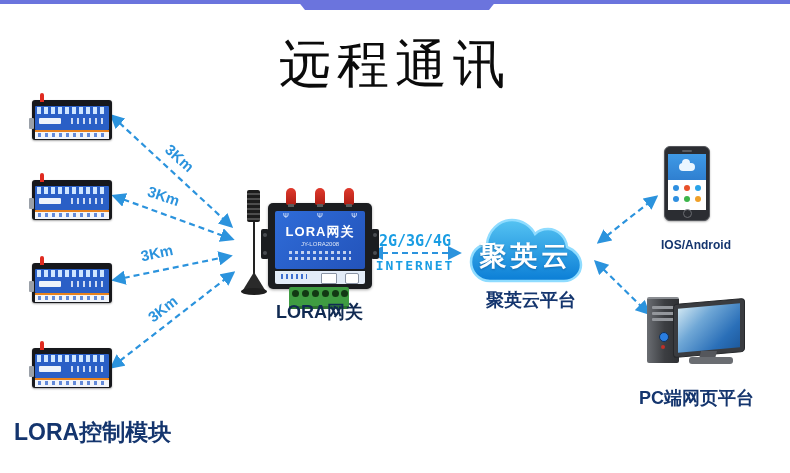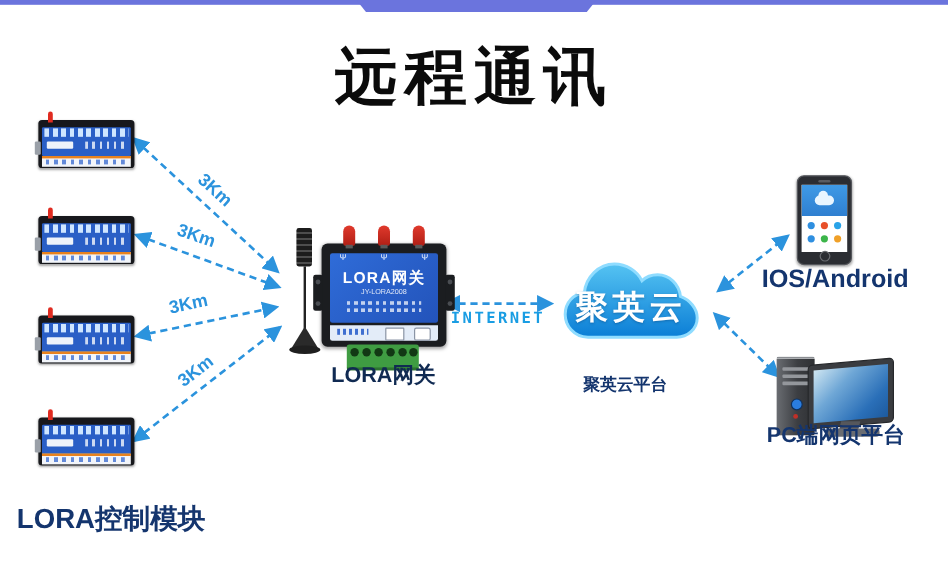--- a/index.html
+++ b/index.html
@@ -6,21 +6,21 @@
   body{font-family:"Liberation Sans","DejaVu Sans",sans-serif;}
   .canvas{position:relative;width:790px;height:473px;background:#ffffff;overflow:hidden;}
 
   
   .topbar{position:absolute;left:0;top:0;width:790px;height:4px;background:#6b74dd;}
   .topbar-thick{position:absolute;left:297px;top:0;width:200px;height:10px;background:#6b74dd;
     clip-path:polygon(0 0,100% 0,96% 100%,4% 100%);}
 
   
   .title{position:absolute;left:0;top:30px;width:100%;margin:0;text-align:center;
-    font-size:52px;font-weight:700;letter-spacing:6px;color:#0b0b0b;}
+    font-size:52px;font-weight:400;letter-spacing:6px;color:#0b0b0b;}
 
   
   svg.arrows{position:absolute;left:0;top:0;z-index:1;}
   svg.arrows text{font-family:"Liberation Sans","DejaVu Sans",sans-serif;font-weight:bold;font-size:15px;fill:#2b93dd;}
 
   
   .module{position:absolute;left:32px;width:80px;height:40px;background:#17181c;border-radius:3px;z-index:2;
     box-shadow:0 1px 2px rgba(0,0,0,.35);}
   .module .ant{position:absolute;left:8px;top:-7px;width:4px;height:9px;background:#e02b20;border-radius:2px 2px 0 0;}
   .module .conn{position:absolute;left:-3px;top:18px;width:5px;height:11px;background:#9aa0a8;border-radius:1px;}
@@ -74,21 +74,21 @@
   
   .wan-line{position:absolute;width:96px;text-align:center;font-weight:bold;color:#1a9de3;z-index:2;
     font-family:"DejaVu Sans Mono","Liberation Mono",monospace;}
   .wan-top{left:367px;top:232px;font-size:15px;}
   .wan-bottom{left:367px;top:258px;font-size:13px;letter-spacing:2px;}
 
   
   .cloud{position:absolute;left:469px;top:210px;width:114px;height:76px;z-index:2;}
   .cloud .cname{position:absolute;left:0;bottom:12px;width:100%;text-align:center;color:#fff;
     font-size:27px;font-weight:bold;letter-spacing:4px;text-shadow:0 1px 2px rgba(0,40,90,.35);}
-  .cloud-caption{left:486px;top:312px;font-size:14px;}
+  .cloud-caption{left:486px;top:288px;font-size:18px;}
 
   
   .phone{position:absolute;left:664px;top:146px;width:44px;height:73px;background:#2b2d32;border-radius:6px;z-index:2;
     border:1px solid #55575c;box-shadow:0 1px 2px rgba(0,0,0,.3);}
   .phone .spk{position:absolute;left:17px;top:3px;width:10px;height:2px;background:#5a5c61;border-radius:1px;}
   .phone .scr{position:absolute;left:3px;top:7px;width:38px;height:56px;background:#fff;overflow:hidden;}
   .phone .scr .hdr{position:absolute;left:0;top:0;width:38px;height:26px;background:linear-gradient(#3f9ae6,#2f7fd0);}
   .phone .scr .hdr .mc{position:absolute;left:11px;top:9px;width:16px;height:8px;background:#eaf6ff;border-radius:5px;}
   .phone .scr .hdr .mc::before{content:"";position:absolute;left:3px;top:-4px;width:8px;height:8px;background:#eaf6ff;border-radius:50%;}
   .phone .dots{position:absolute;left:3px;top:31px;width:32px;display:grid;grid-template-columns:repeat(3,1fr);gap:5px 0;justify-items:center;}
@@ -102,24 +102,24 @@
   .pc .tower .slot{position:absolute;left:5px;width:22px;height:3px;background:#9а9da2;background:#94979c;border-radius:1px;}
   .pc .tower .s1{top:7px;}.pc .tower .s2{top:13px;}.pc .tower .s3{top:19px;}
   .pc .tower .btn{position:absolute;left:12px;top:33px;width:8px;height:8px;border-radius:50%;background:#2a7de0;border:1px solid #10315c;}
   .pc .tower .rbtn{position:absolute;left:14px;top:46px;width:4px;height:4px;border-radius:50%;background:#c03028;}
   .pc .mon{position:absolute;left:28px;top:8px;width:70px;height:52px;background:#3a3c40;border-radius:4px;
     transform:skewY(-5deg);border:1px solid #26282b;}
   .pc .mon .sc{position:absolute;left:4px;top:4px;right:4px;bottom:4px;
     background:linear-gradient(135deg,#cfe6f2 0%,#6fa7d6 35%,#2a6fb8 75%,#1d5a9e 100%);}
   .pc .stand{position:absolute;left:55px;top:58px;width:16px;height:8px;background:#55575c;transform:skewX(-14deg);}
   .pc .base{position:absolute;left:44px;top:64px;width:44px;height:7px;background:#6a6d72;border-radius:3px;}
-  .pc-caption{left:639px;top:350px;font-size:18px;}
-
-  
-  .phone-caption{left:631px;top:222px;font-size:21px;text-align:center;width:130px;line-height:22px;}
+  .pc-caption{left:639px;top:386px;font-size:18px;}
+
+  
+  .phone-caption{left:631px;top:234px;font-size:12px;text-align:center;width:130px;line-height:22px;}
 </style>
 </head>
 <body>
 
 <div class="canvas">
 
   <div class="topbar"></div>
   <div class="topbar-thick"></div>
 
   <h1 class="title">远程通讯</h1>
@@ -228,20 +228,21 @@
   <div class="terminal">
     <i style="left:3px"></i>
       <i style="left:13px"></i>
       <i style="left:23px"></i>
       <i style="left:33px"></i>
       <i style="left:43px"></i>
       <i style="left:52px"></i>
   </div>
   <div class="caption gateway-caption">LORA网关</div>
 
+  <div class="wan-line wan-top">2G/3G/4G</div>
   <div class="wan-line wan-bottom">INTERNET</div>
 
   <div class="cloud">
     <svg width="114" height="76" viewBox="0 0 114 76">
       <defs>
         <linearGradient id="cg" x1="0" y1="0" x2="0" y2="1">
           <stop offset="0" stop-color="#55c3f2"></stop>
           <stop offset="1" stop-color="#0b7ed6"></stop>
         </linearGradient>
       </defs>

